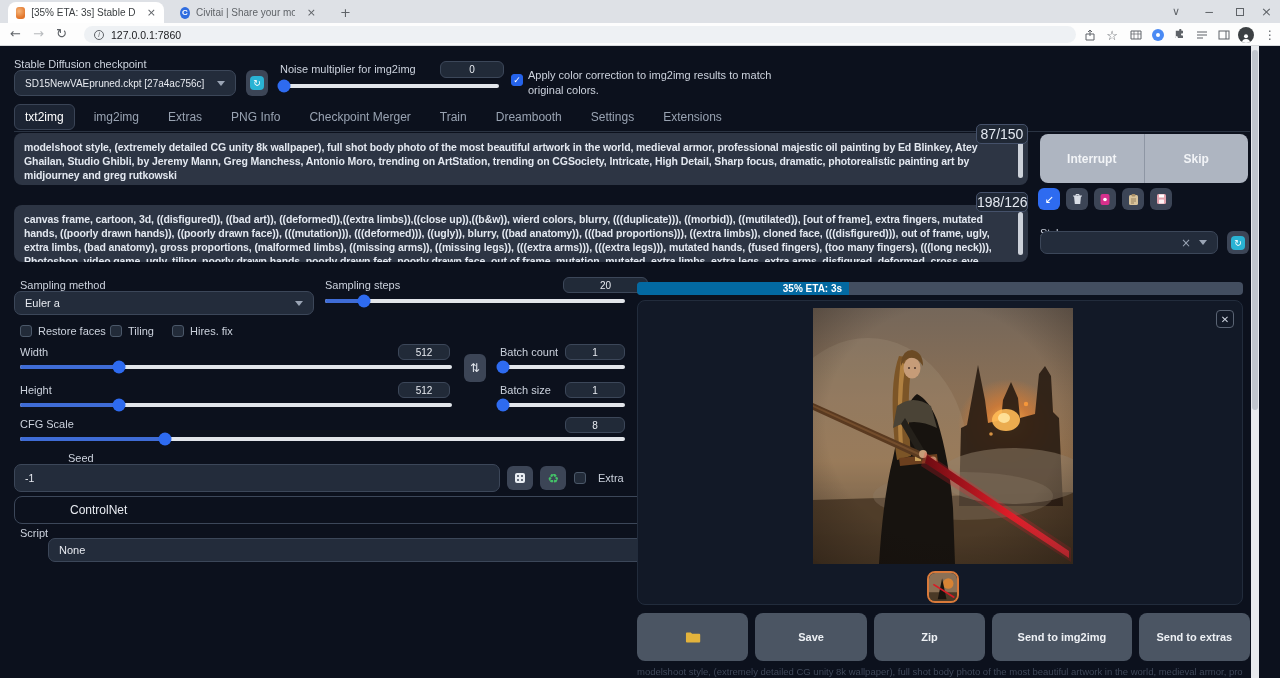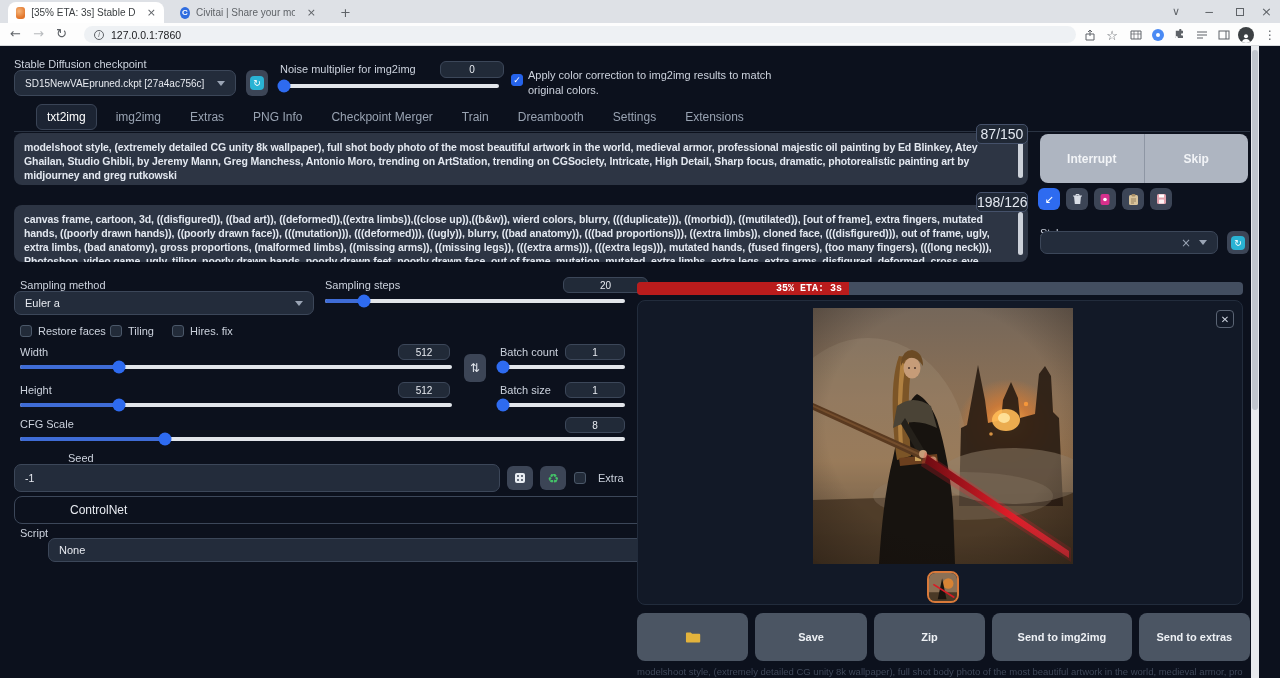--- a/index.html
+++ b/index.html
@@ -53,21 +53,21 @@
   .tbox textarea { width:100%; height:100%; background:transparent; border:none; outline:none;
     resize:none; color:#e3e8f0; font:600 10.5px/1.34 "Liberation Sans","DejaVu Sans",sans-serif;
     letter-spacing:-0.1px; padding:7px 26px 7px 10px; overflow:hidden; }
   .ta-scroll { position:absolute; right:5px; top:7px; bottom:7px; width:5px; background:#cdd2da;
     border-radius:3px; }
   .counter { background:#202835; border:1px solid #45516a; border-radius:5px; font-size:14px;
     color:#e3e8f0; padding:1px 0; width:52px; text-align:center; }
   .iconbtn { width:22px; height:22px; border-radius:6px; background:#3c4556; display:flex;
     align-items:center; justify-content:center; }
   .navtab { font-size:12px; color:#99a3b2; padding:5px 10px; }
-  .navtab.active { color:#fff; background:#1c2433; border:1px solid #3a4456; border-radius:6px;margin-left:22px; }
+  .navtab.active { color:#fff; background:#1c2433; border:1px solid #3a4456; border-radius:6px; }
   .footer-btn { flex:1; background:#4b5563; border-radius:8px; color:#edf0f4; font-size:11px;
     font-weight:600; display:flex; align-items:center; justify-content:center; text-align:center;
     line-height:1.3; }
 </style>
 </head>
 <body>
 
 <div id="chrome">
   <div id="tabstrip">
     <div class="btab active" style="left:8px; width:156px;">
@@ -312,21 +312,21 @@
   <div class="abs lbl" style="left:1040px; top:173px;margin-top:8px;">Styles</div>
   <div class="abs dd" style="left:1040px; top:185px; width:178px; height:23px;">
     <span class="u" style="margin-left:auto; color:#9aa4b4; font-size:12px;">×</span>
     <span class="caret" style="margin-left:8px;"></span>
   </div>
   <div class="abs iconbtn" style="left:1227px; top:185px; width:22px; height:23px;">
     <span class="u" style="width:14px;height:14px;border-radius:4px;background:#2ab3d4;color:#fff;font-size:9px;display:flex;align-items:center;justify-content:center;">↻</span>
   </div>
 
   <div class="abs" style="left:637px; top:236px; width:606px; height:13px; background:#434e60; border-radius:4px; overflow:hidden;">
-    <div style="height: 100%; background: #b91c1c; display: flex; align-items: center; justify-content: flex-end; padding-right: 7px; width: 35%; font-family: Liberation Mono, monospace;">
+    <div style="height: 100%; background: #0369a1; display: flex; align-items: center; justify-content: flex-end; padding-right: 7px; width: 35%;">
       <span style="font-size:10px; font-weight:bold; color:#fff; white-space:nowrap;">35% ETA: 3s</span>
     </div>
   </div>
 
   <div class="abs" style="left:637px; top:254px; width:606px; height:305px; background:#121927; border:1px solid #222c3c; border-radius:8px;">
 
     <div class="abs" style="left:175px; top:7px; width:260px; height:256px;">
       <svg width="260" height="256" viewBox="0 0 260 256" preserveAspectRatio="none">
         <defs>
           <linearGradient id="sky" x1="0" y1="0" x2="0" y2="1">

